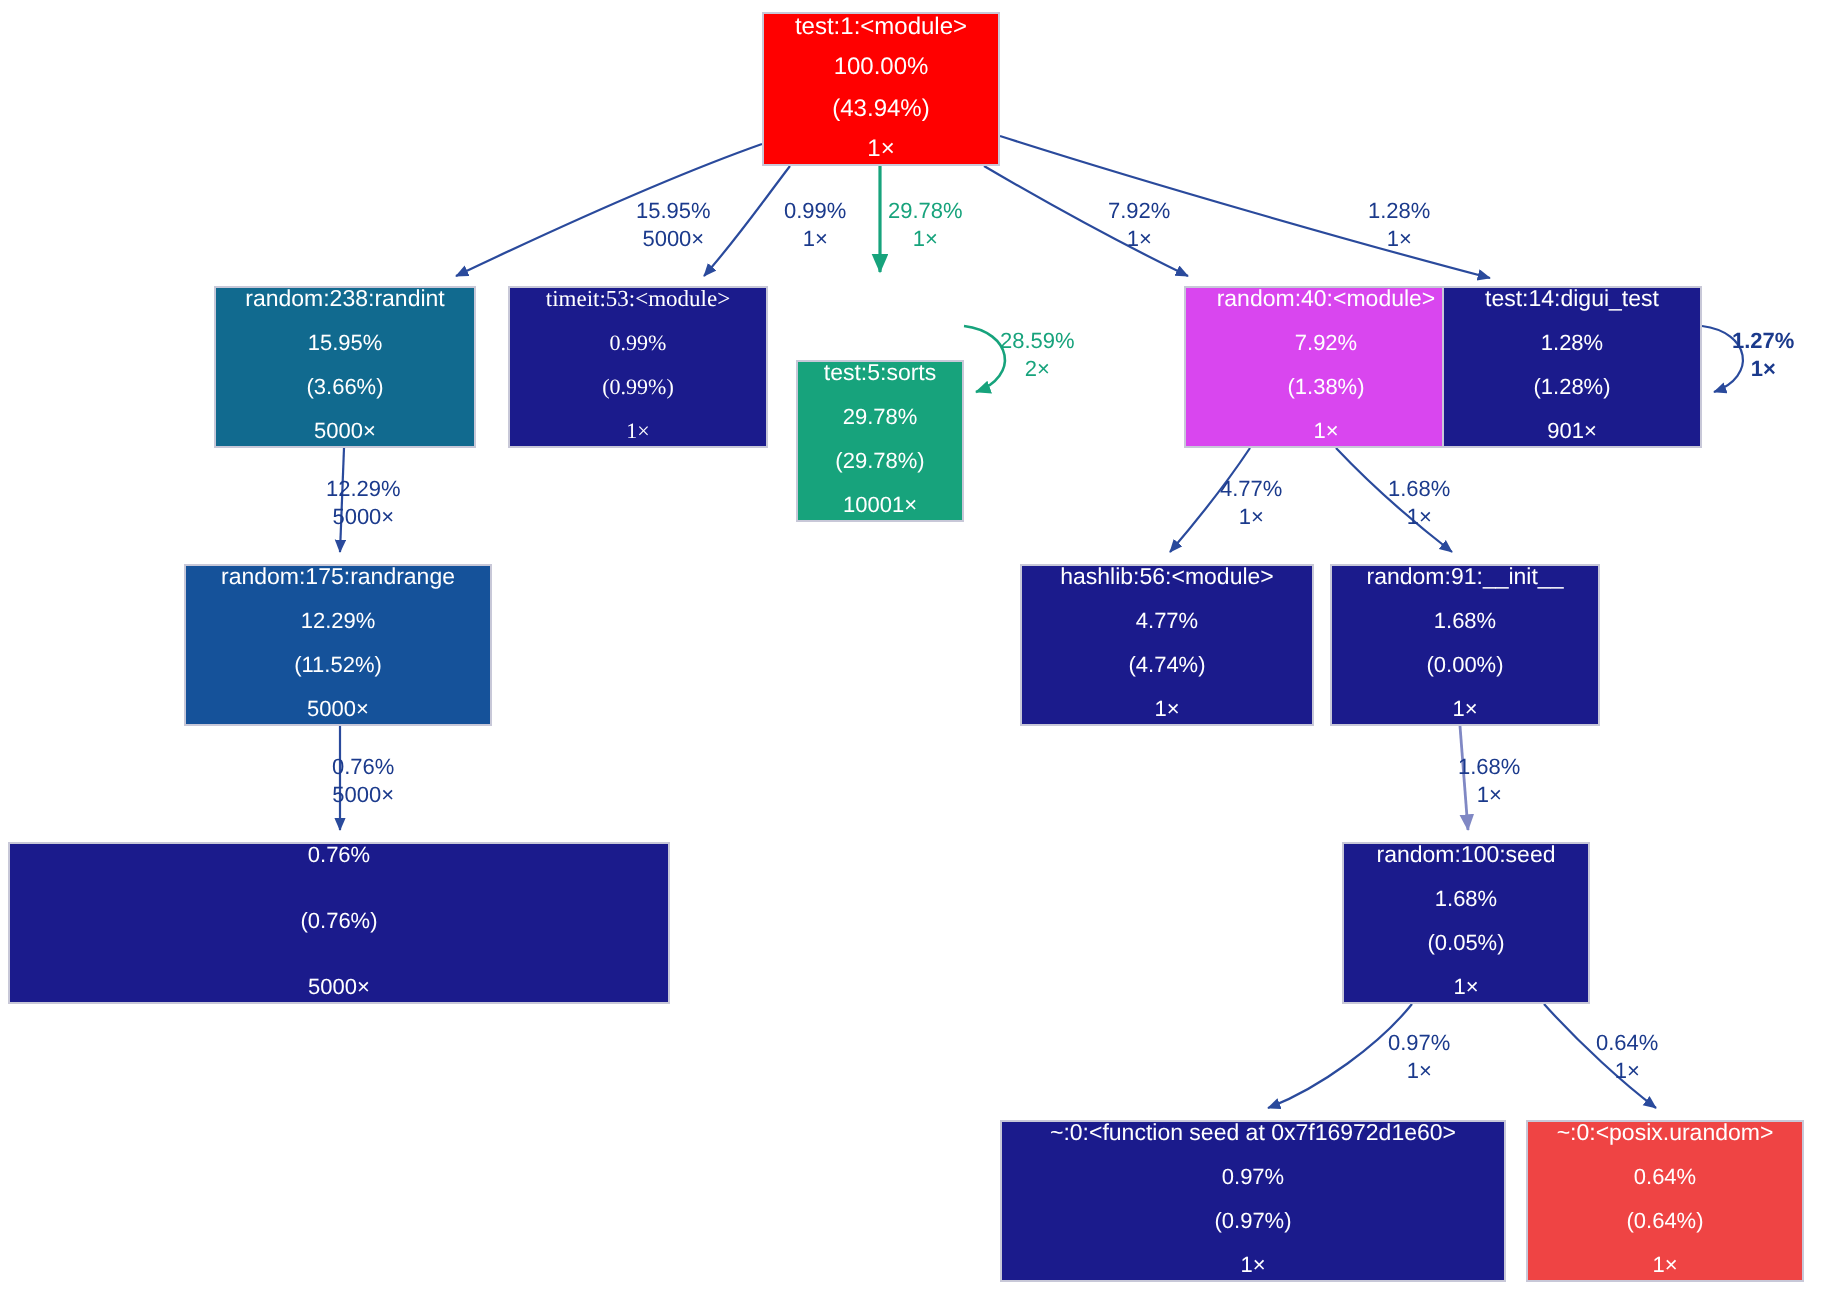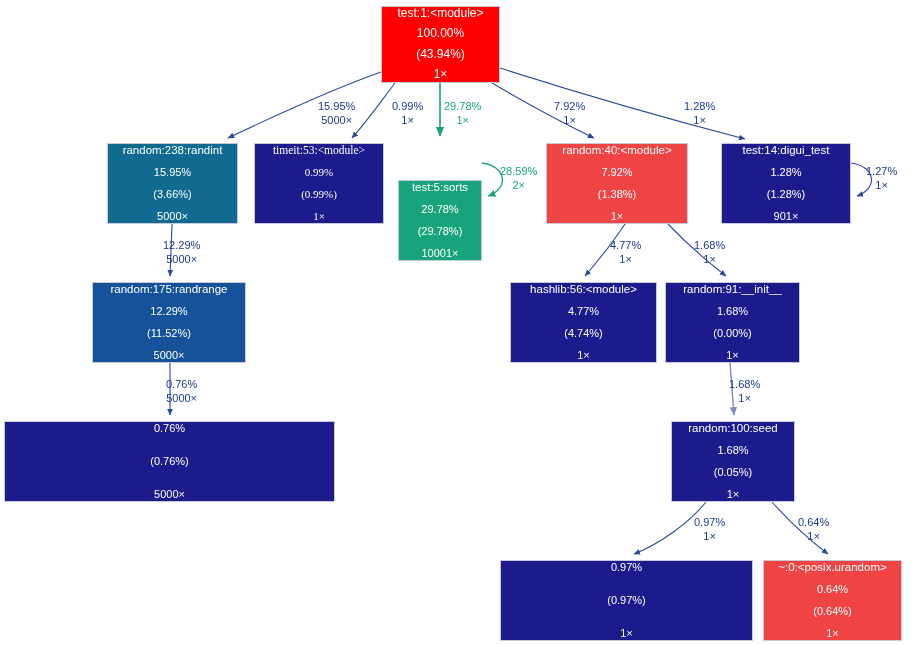--- a/index.html
+++ b/index.html
@@ -130,21 +130,21 @@
     <div class="n-calls">1×</div>
   </div>
 
   <div class="node" style="left:398px; top:143px; width:84px; height:81px; background:#17a37c;margin-top:37px;">
     <div class="n-name">test:5:sorts</div>
     <div class="n-total">29.78%</div>
     <div class="n-self">(29.78%)</div>
     <div class="n-calls">10001×</div>
   </div>
 
-  <div class="node" style="left:546px; top:143px; width:142px; height:81px; background:#ef4444;">
+  <div class="node" style="left:592px; top:143px; width:142px; height:81px; background:#d946ef;">
     <div class="n-name">random:40:&lt;module&gt;</div>
     <div class="n-total">7.92%</div>
     <div class="n-self">(1.38%)</div>
     <div class="n-calls">1×</div>
   </div>
 
   <div class="node" style="left:721px; top:143px; width:130px; height:81px; background:#1b1b8c;">
     <div class="n-name">test:14:digui_test</div>
     <div class="n-total">1.28%</div>
     <div class="n-self">(1.28%)</div>
@@ -179,20 +179,21 @@
   </div>
 
   <div class="node" style="left:671px; top:421px; width:124px; height:81px; background:#1b1b8c;">
     <div class="n-name">random:100:seed</div>
     <div class="n-total">1.68%</div>
     <div class="n-self">(0.05%)</div>
     <div class="n-calls">1×</div>
   </div>
 
   <div class="node" style="left:500px; top:560px; width:253px; height:81px; background:#1b1b8c;">
+    <div class="n-name">~:0:&lt;function seed at 0x7f16972d1e60&gt;</div>
     <div class="n-total">0.97%</div>
     <div class="n-self">(0.97%)</div>
     <div class="n-calls">1×</div>
   </div>
 
   <div class="node" style="left:763px; top:560px; width:139px; height:81px; background:#ef4444;">
     <div class="n-name">~:0:&lt;posix.urandom&gt;</div>
     <div class="n-total">0.64%</div>
     <div class="n-self">(0.64%)</div>
     <div class="n-calls">1×</div>
@@ -215,21 +216,21 @@
     <span class="el-calls">1×</span>
   </div>
   <div class="edge-label" style="left:684px; top:100px;">
     <span class="el-pct">1.28%</span>
     <span class="el-calls">1×</span>
   </div>
   <div class="edge-label teal" style="left:500px; top:165px;">
     <span class="el-pct">28.59%</span>
     <span class="el-calls">2×</span>
   </div>
-  <div class="edge-label" style="left:866px; top:165px;">
+  <div class="edge-label" style="left:866px; top:165px;font-weight:bold;">
     <span class="el-pct">1.27%</span>
     <span class="el-calls">1×</span>
   </div>
   <div class="edge-label" style="left:163px; top:239px;">
     <span class="el-pct">12.29%</span>
     <span class="el-calls">5000×</span>
   </div>
   <div class="edge-label" style="left:610px; top:239px;">
     <span class="el-pct">4.77%</span>
     <span class="el-calls">1×</span>

